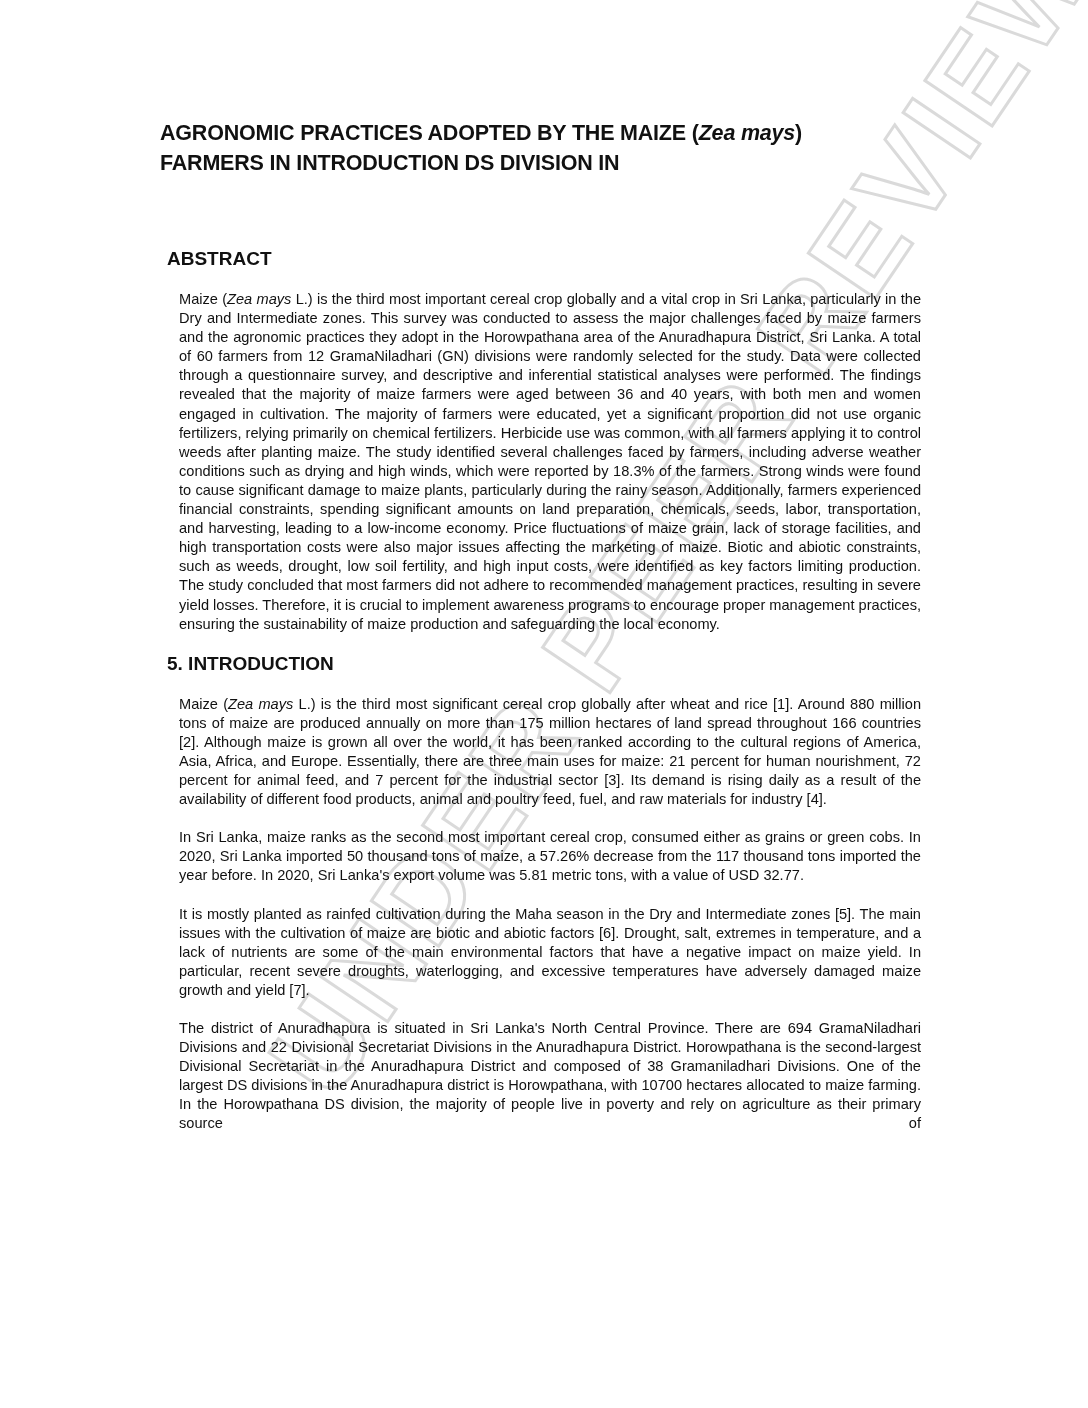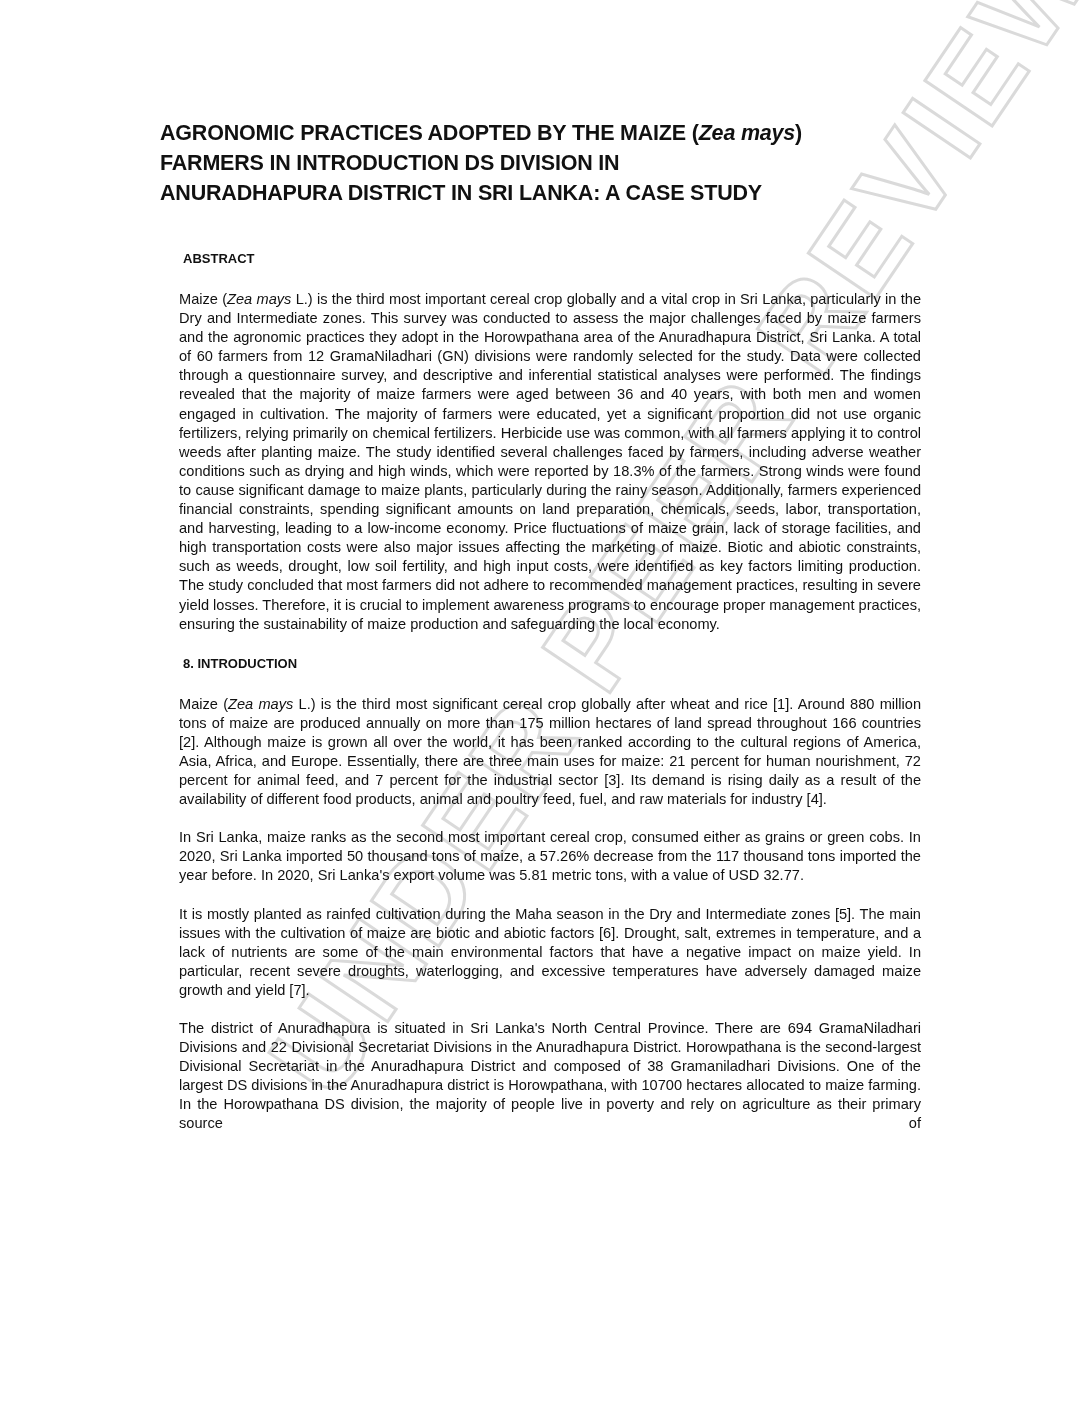--- a/index.html
+++ b/index.html
@@ -14,21 +14,21 @@
     text-align: left; font-weight: bold; font-size: 21.5px; line-height: 30px;
     letter-spacing: -0.2px; color: #111;
   }
   .title .line { display: block; white-space: nowrap; }
   .title i { font-style: italic; }
   .content {
     position: absolute; left: 167px; top: 248px; width: 754px;
     font-size: 14.6px; line-height: 19.1px;
   }
   h2.section {
-    font-size: 13px; font-weight: bold; margin: 0 0 20px 16px; line-height: 22px;
+    font-size: 19px; font-weight: bold; margin: 0 0 20px 0; line-height: 22px;
   }
   p.body {
     text-align: justify; margin: 0 0 19px 12px; text-align-last: left;
   }
   p.keywords { margin: 0 0 22px 0; }
   p.keywords b { font-weight: bold; }
   p.keywords i { font-style: italic; }
   .abstract-p { margin-bottom: 20px; }
   .watermark {
     position: absolute; left: 100px; top: 640px; width: 900px;
@@ -42,27 +42,26 @@
 </head>
 <body>
 
 <div class="page">
 
   <div class="watermark">UNDER PEER REVIEW</div>
 
   <div class="title">
     <span class="line"><span>AGRONOMIC PRACTICES ADOPTED BY THE MAIZE (</span><i>Zea mays</i><span>)</span></span>
     <span class="line">FARMERS IN INTRODUCTION DS DIVISION IN</span>
-    <span class="line">ANURADHAPURA DISTRICT IN SRI LANKA: A CASE STUDY</span>
   </div>
 
   <div class="content">
     <h2 class="section">ABSTRACT</h2>
     <p class="body abstract-p"><span>Maize (</span><i>Zea mays</i><span> L.) is the third most important cereal crop globally and a vital crop in Sri Lanka, particularly in the Dry and Intermediate zones. This survey was conducted to assess the major challenges faced by maize farmers and the agronomic practices they adopt in the Horowpathana area of the Anuradhapura District, Sri Lanka. A total of 60 farmers from 12 GramaNiladhari (GN) divisions were randomly selected for the study. Data were collected through a questionnaire survey, and descriptive and inferential statistical analyses were performed. The findings revealed that the majority of maize farmers were aged between 36 and 40 years, with both men and women engaged in cultivation. The majority of farmers were educated, yet a significant proportion did not use organic fertilizers, relying primarily on chemical fertilizers. Herbicide use was common, with all farmers applying it to control weeds after planting maize. The study identified several challenges faced by farmers, including adverse weather conditions such as drying and high winds, which were reported by 18.3% of the farmers. Strong winds were found to cause significant damage to maize plants, particularly during the rainy season. Additionally, farmers experienced financial constraints, spending significant amounts on land preparation, chemicals, seeds, labor, transportation, and harvesting, leading to a low-income economy. Price fluctuations of maize grain, lack of storage facilities, and high transportation costs were also major issues affecting the marketing of maize. Biotic and abiotic constraints, such as weeds, drought, low soil fertility, and high input costs, were identified as key factors limiting production. The study concluded that most farmers did not adhere to recommended management practices, resulting in severe yield losses. Therefore, it is crucial to implement awareness programs to encourage proper management practices, ensuring the sustainability of maize production and safeguarding the local economy.</span></p>
 
 
-    <h2 class="section">8. INTRODUCTION</h2>
+    <h2 class="section">5. INTRODUCTION</h2>
     <p class="body"><span>Maize (</span><i>Zea mays</i><span> L.) is the third most significant cereal crop globally after wheat and rice [1]. Around 880 million tons of maize are produced annually on more than 175 million hectares of land spread throughout 166 countries [2]. Although maize is grown all over the world, it has been ranked according to the cultural regions of America, Asia, Africa, and Europe. Essentially, there are three main uses for maize: 21 percent for human nourishment, 72 percent for animal feed, and 7 percent for the industrial sector [3]. Its demand is rising daily as a result of the availability of different food products, animal and poultry feed, fuel, and raw materials for industry [4].</span></p>
     <p class="body">In Sri Lanka, maize ranks as the second most important cereal crop, consumed either as grains or green cobs. In 2020, Sri Lanka imported 50 thousand tons of maize, a 57.26% decrease from the 117 thousand tons imported the year before. In 2020, Sri Lanka's export volume was 5.81 metric tons, with a value of USD 32.77.</p>
     <p class="body">It is mostly planted as rainfed cultivation during the Maha season in the Dry and Intermediate zones [5]. The main issues with the cultivation of maize are biotic and abiotic factors [6]. Drought, salt, extremes in temperature, and a lack of nutrients are some of the main environmental factors that have a negative impact on maize yield. In particular, recent severe droughts, waterlogging, and excessive temperatures have adversely damaged maize growth and yield [7].</p>
     <p class="body" style="text-align-last: justify;">The district of Anuradhapura is situated in Sri Lanka's North Central Province. There are 694 GramaNiladhari Divisions and 22 Divisional Secretariat Divisions in the Anuradhapura District. Horowpathana is the second-largest Divisional Secretariat in the Anuradhapura District and composed of 38 Gramaniladhari Divisions. One of the largest DS divisions in the Anuradhapura district is Horowpathana, with 10700 hectares allocated to maize farming. In the Horowpathana DS division, the majority of people live in poverty and rely on agriculture as their primary source of</p>
   </div>
 </div>
 
 </body></html>

